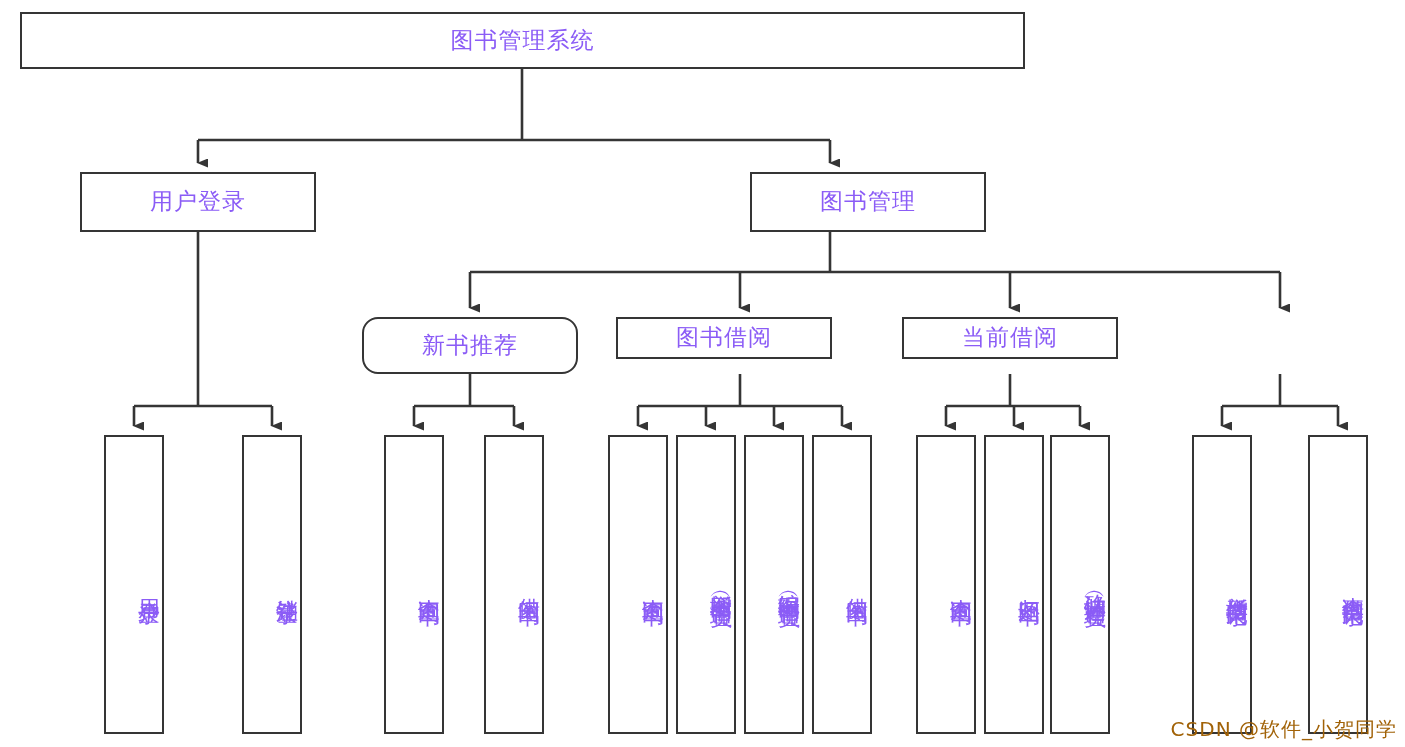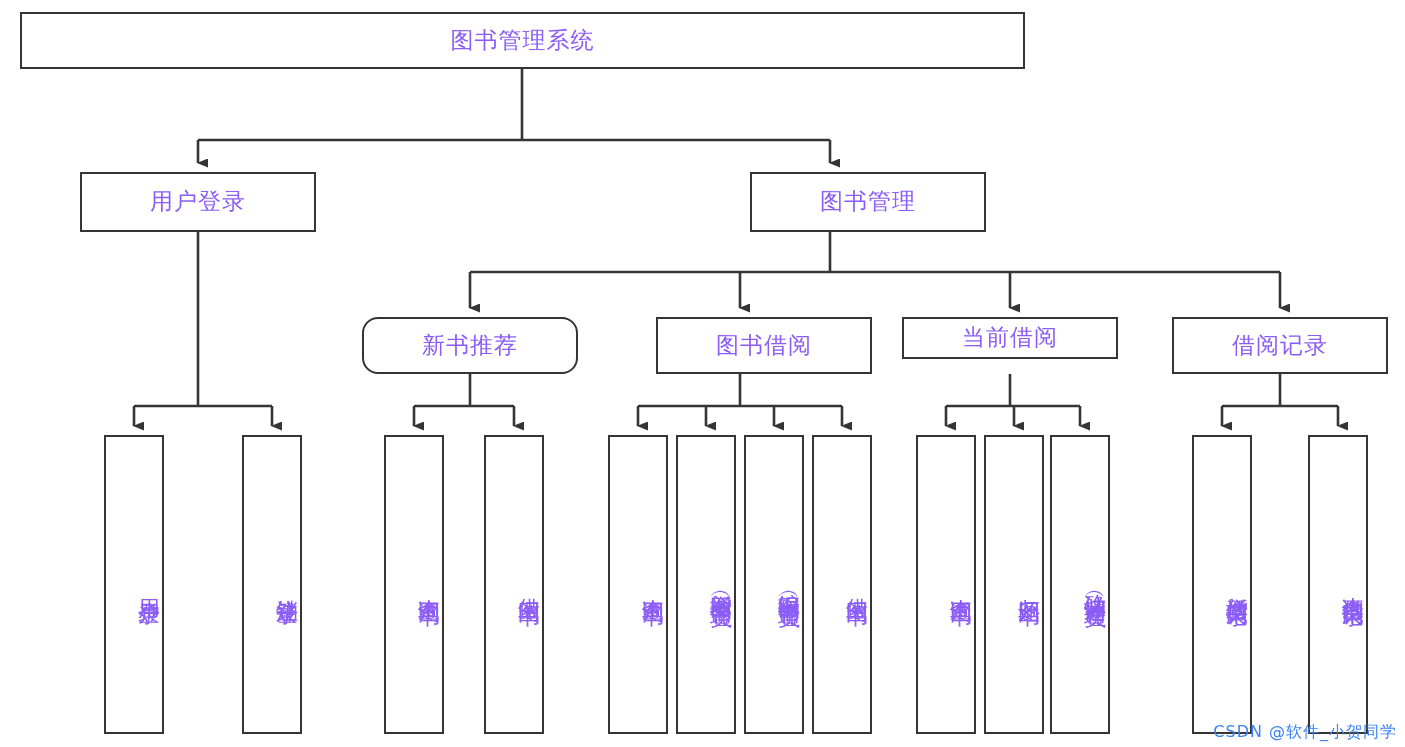--- a/index.html
+++ b/index.html
@@ -54,22 +54,22 @@
     left: 0;
     top: 0;
     width: 1405px;
     height: 747px;
     pointer-events: none;
   }
   .watermark {
     position: absolute;
     right: 8px;
     bottom: 4px;
-    font-size: 16px;
-    color: #3b82f6;
+    font-size: 20px;
+    color: #a16207;
     letter-spacing: 1px;
     white-space: nowrap;
     font-family: "DejaVu Sans", "Liberation Sans", sans-serif;
   }
 </style>
 </head>
 <body>
 
 <div id="canvas">
 
@@ -130,28 +130,25 @@
   <div class="node h" style="left:80px; top:172px; width:236px; height:60px;">
     <span>用户登录</span>
   </div>
   <div class="node h" style="left:712px; top:172px; width:236px; height:60px;margin-left:38px;">
     <span>图书管理</span>
   </div>
 
   <div class="node h" style="left:362px; top:317px; width:216px; height:57px;border-radius:16px;">
     <span>新书推荐</span>
   </div>
-  <div class="node h" style="left:656px; top:317px; width:216px; height:57px;">
+  <div class="node h" style="left:616px; top:317px; width:216px; height:42px;">
     <span>图书借阅</span>
   </div>
   <div class="node h" style="left:902px; top:317px; width:216px; height:42px;">
     <span>当前借阅</span>
-  </div>
-  <div class="node h" style="left:1172px; top:317px; width:216px; height:57px;">
-    <span>借阅记录</span>
   </div>
 
   <div class="node v" style="left:104px; top:435px; width:60px; height:299px;">
     <span class="vtxt">用户登录</span>
   </div>
   <div class="node v" style="left:242px; top:435px; width:60px; height:299px;">
     <span class="vtxt">注销登录</span>
   </div>
 
   <div class="node v" style="left:384px; top:435px; width:60px; height:299px;">

